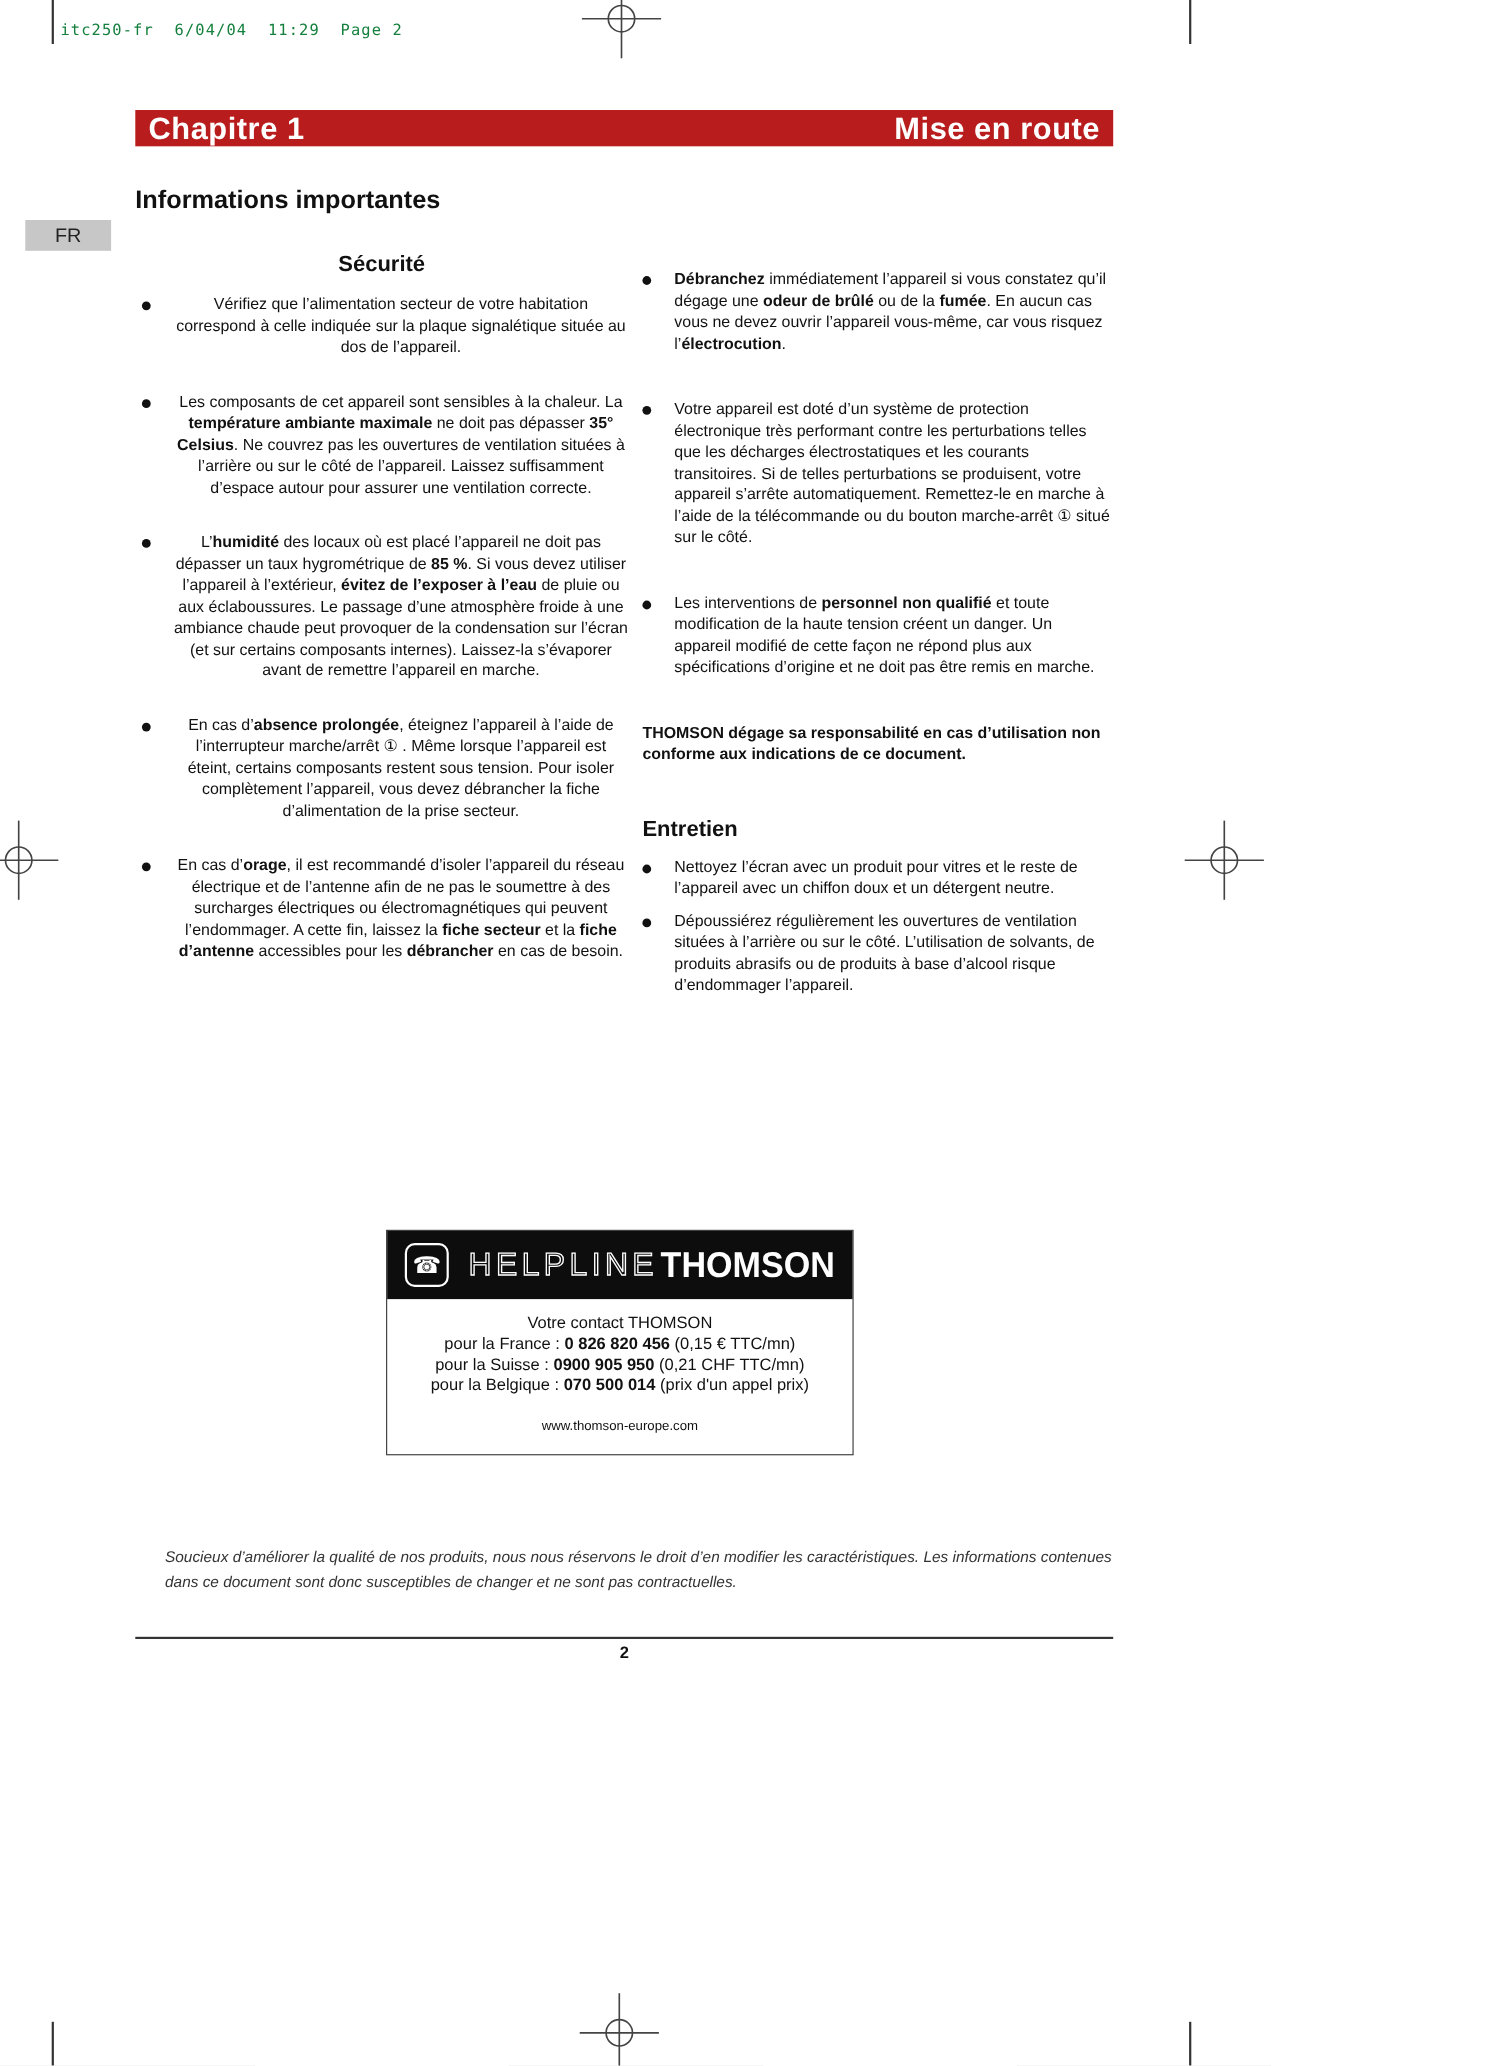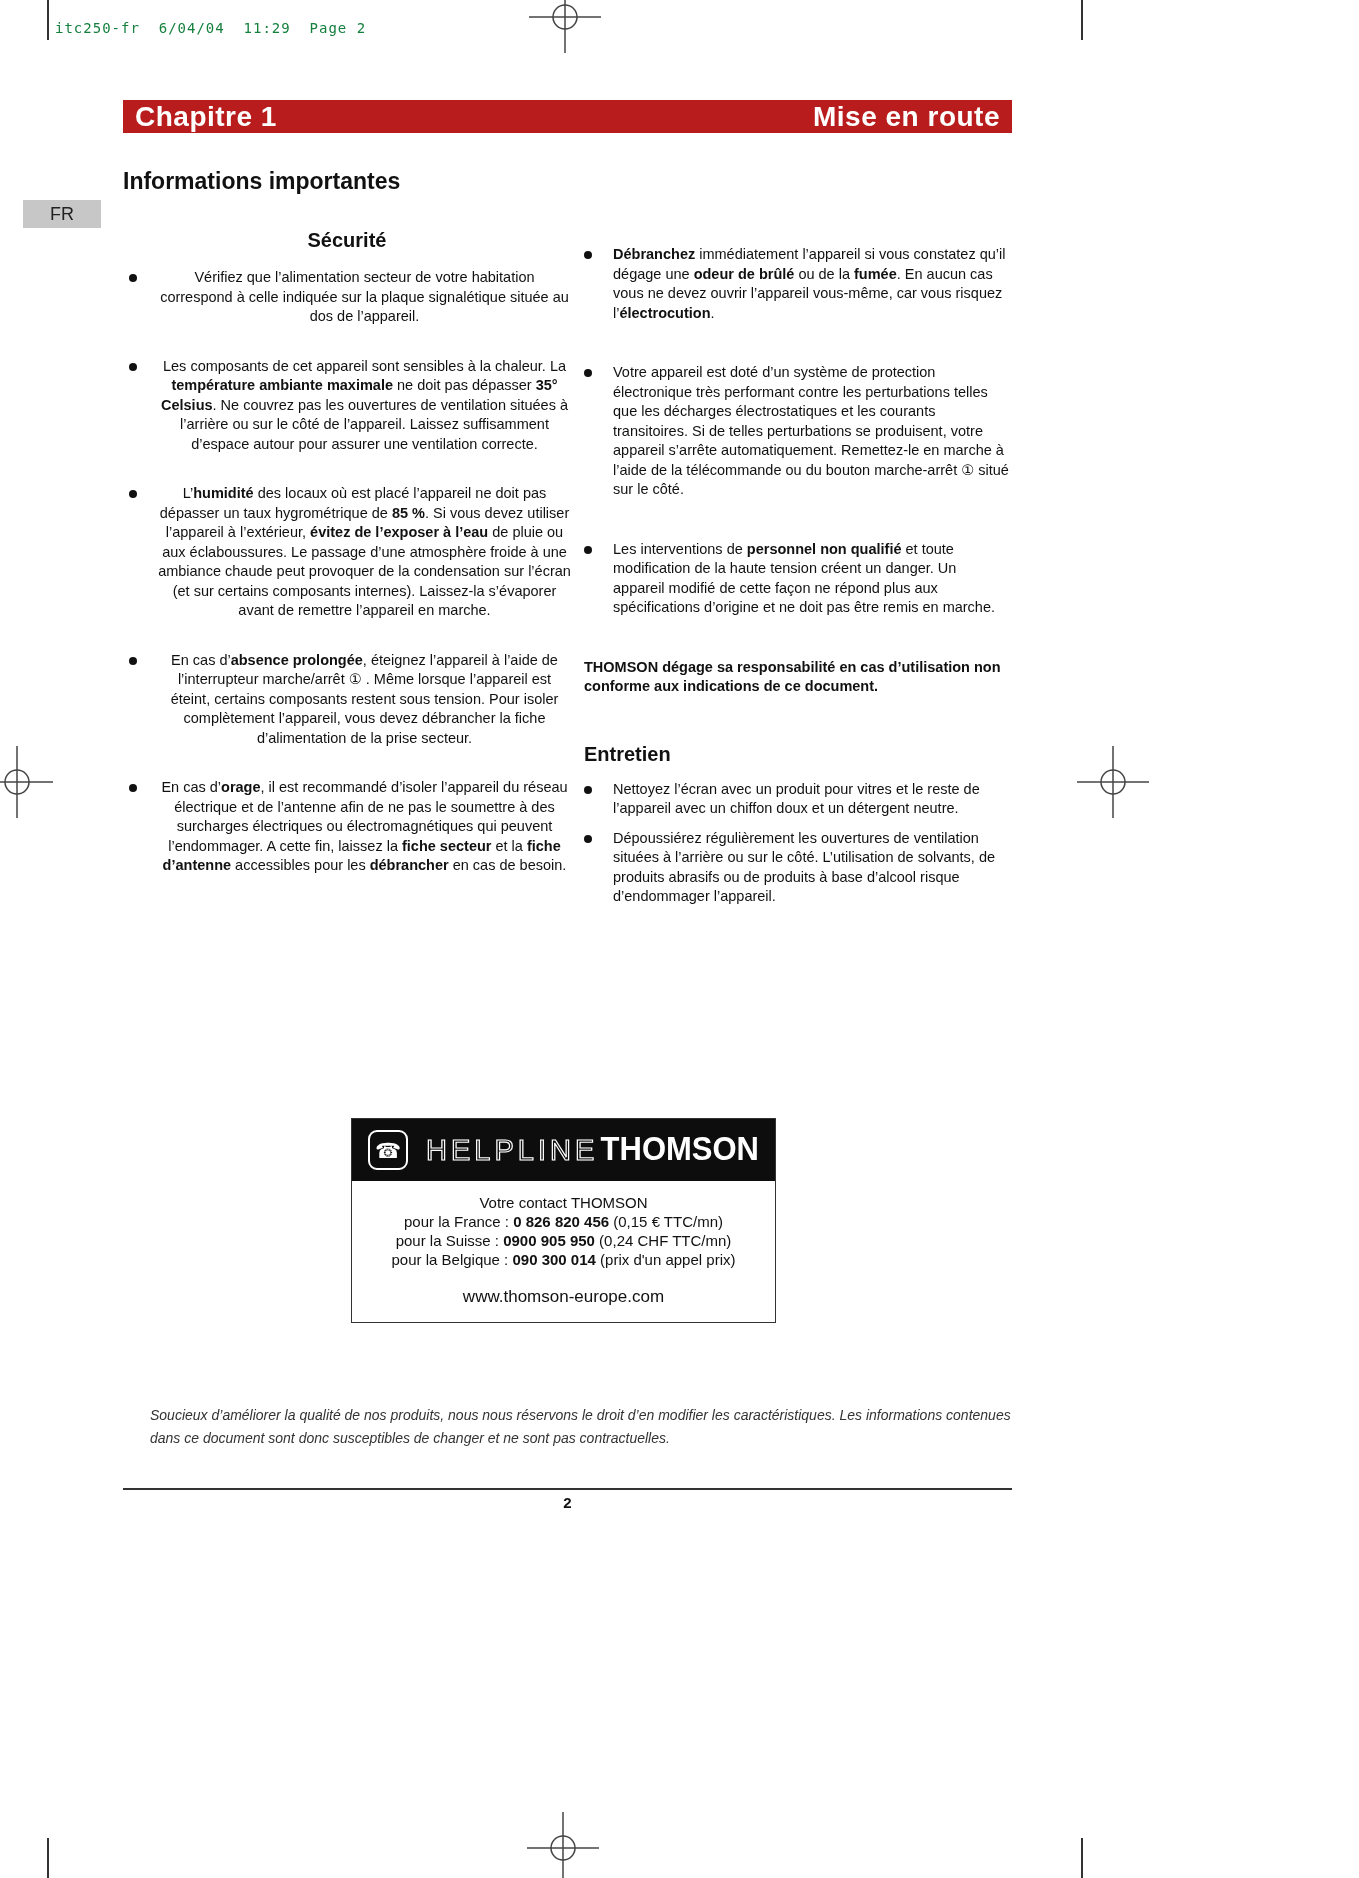--- a/index.html
+++ b/index.html
@@ -71,21 +71,21 @@
     margin-left:18px;font-size:29px;letter-spacing:4px;color:#fff;
     -webkit-text-fill-color:transparent;-webkit-text-stroke:1.2px #fff;
     font-weight:400;flex:1;
   }
   .thomson-word{
     font-size:31px;font-weight:bold;color:#fff;letter-spacing:0px;
     transform:scaleY(1.05);
   }
   .helpline-body{padding:12px 8px 16px 8px;text-align:center;}
   .help-line{font-size:15px;line-height:19px;color:#111;}
-  .help-site{font-size:17px;line-height:19px;margin-top:18px;color:#111;}
+  .help-site{font-size:12px;line-height:19px;margin-top:18px;color:#111;}
   
   .disclaimer{
     position:absolute;left:150px;top:1404px;width:862px;
     font-size:14px;line-height:23px;font-style:italic;color:#333;
   }
   .footer-rule{position:absolute;left:123px;top:1488px;width:889px;height:1.5px;background:#333;}
   .page-number{
     position:absolute;left:123px;top:1494px;width:889px;text-align:center;
     font-size:15px;font-weight:bold;color:#111;
   }
@@ -205,23 +205,23 @@
       <span class="helpline-word">HELPLINE</span>
       <span class="thomson-word">THOMSON</span>
     </div>
     <div class="helpline-body">
       <div>
 
           <div class="help-line"><span>Votre contact THOMSON</span></div>
 
           <div class="help-line"><span>pour la France : </span><span class="b">0 826 820 456</span><span> (0,15 € TTC/mn)</span></div>
 
-          <div class="help-line"><span>pour la Suisse : </span><span class="b">0900 905 950</span><span> (0,24 CHF TTC/mn)</span></div>
-
-          <div class="help-line"><span>pour la Belgique : </span><span class="b">090 300 014</span><span> (prix d'un appel prix)</span></div>
+          <div class="help-line"><span>pour la Suisse : </span><span class="b">0900 905 950</span><span> (0,21 CHF TTC/mn)</span></div>
+
+          <div class="help-line"><span>pour la Belgique : </span><span class="b">070 500 014</span><span> (prix d'un appel prix)</span></div>
         </div>
       <div class="help-site">www.thomson-europe.com</div>
     </div>
   </div>
 
   <div class="disclaimer">Soucieux d’améliorer la qualité de nos produits, nous nous réservons le droit d’en modifier les caractéristiques. Les informations contenues dans ce document sont donc susceptibles de changer et ne sont pas contractuelles.</div>
   <div class="footer-rule"></div>
   <div class="page-number">2</div>
 
 </div>

